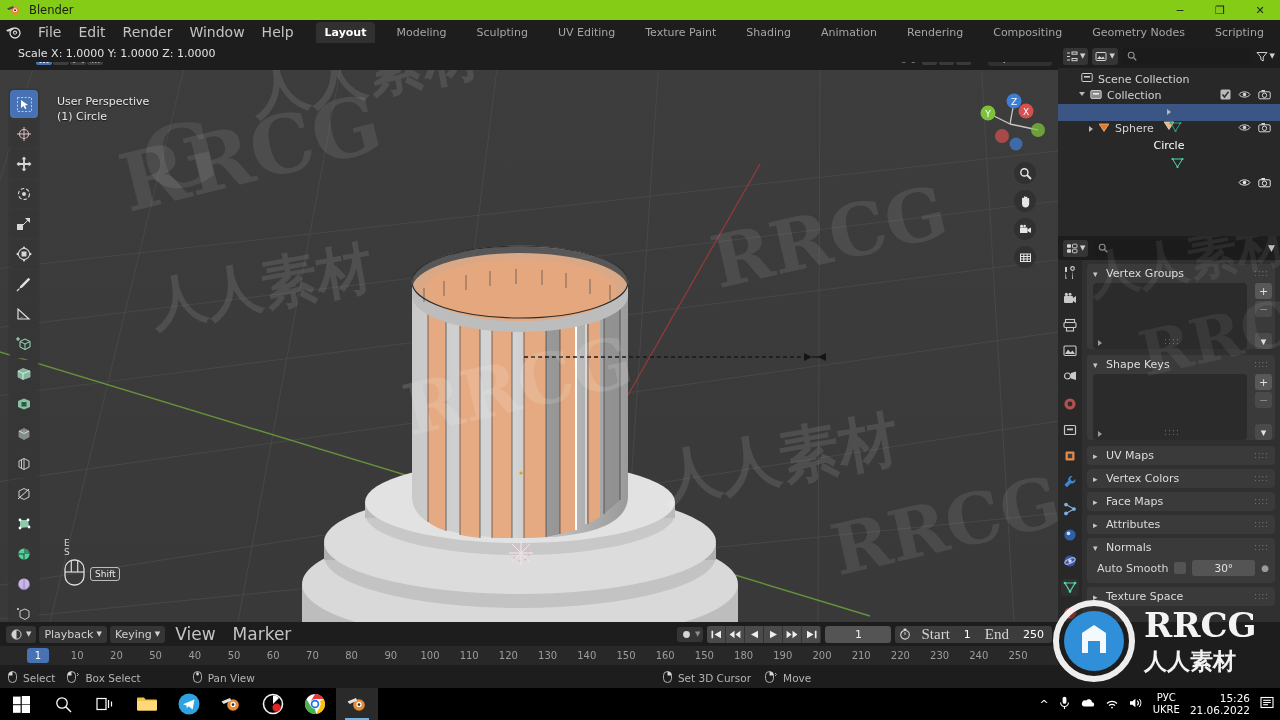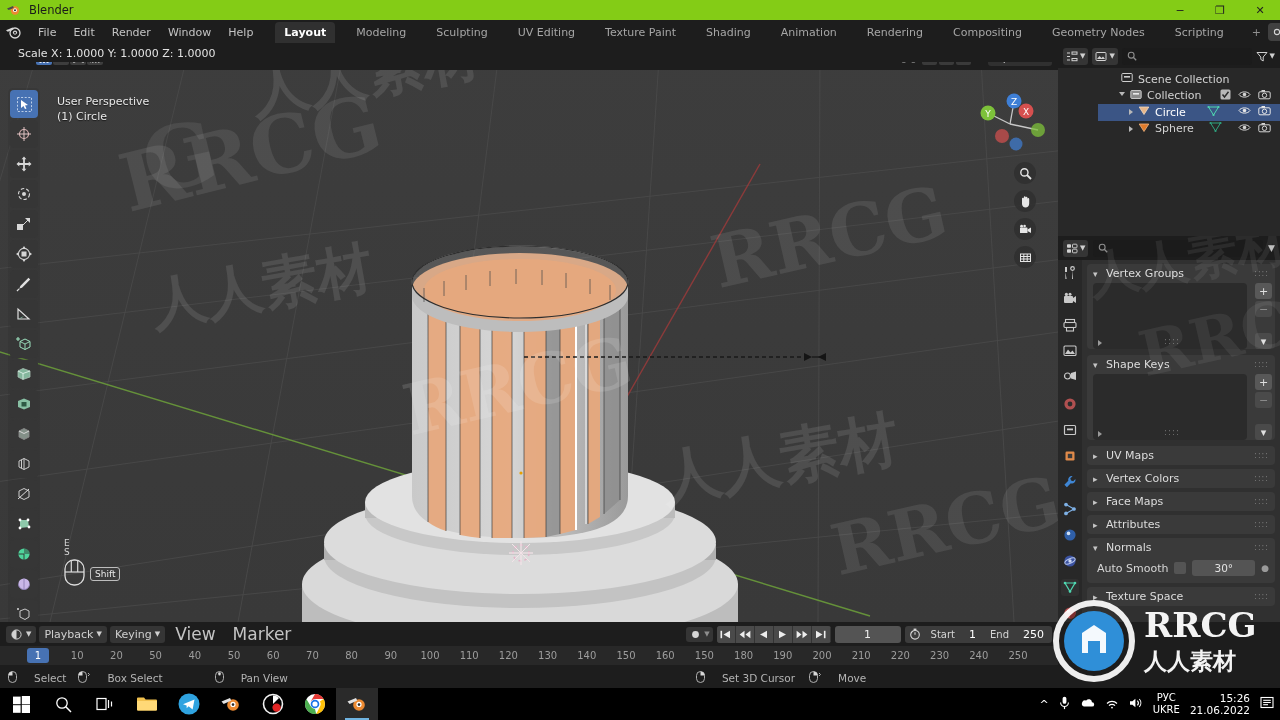--- a/index.html
+++ b/index.html
@@ -29,21 +29,21 @@
   }
 
   
   .topbar {
     position: absolute; left: 0; top: 20px; width: 1280px; height: 24px;
     background: #1d1d1d; display: flex; align-items: center;
   }
   .bl-logo { width: 20px; height: 20px; margin: 0 6px 0 4px; }
   .menu { display: flex; align-items: center; gap: 1px; }
   .menu .mi {
-    padding: 3px 8px; font-size: 11px; color: #c3c3c3; border-radius: 3px; white-space: nowrap;
+    padding: 3px 8px; font-size: 14px; color: #c3c3c3; border-radius: 3px; white-space: nowrap;
   }
   .wsTabs { display: flex; align-items: flex-end; margin-left: 14px; gap: 12px; }
   .wsTab {
     padding: 4px 9px 4px 9px; font-size: 11px; color: #a6a6a6;
     border-radius: 4px 4px 0 0; white-space: nowrap;
   }
   .wsTab.active { background: #303030; color: #ffffff; font-weight: bold; }
   .wsTab.plus { color: #909090; padding: 4px 7px; }
   .topbar-right {
     margin-left: auto; display: flex; align-items: center; gap: 4px; padding-right: 6px;
@@ -137,23 +137,23 @@
     display: flex; align-items: center; gap: 2px; background: #353535;
     border-radius: 3px; padding: 2px 3px; height: 17px;
   }
   .ol-search {
     flex: 1; height: 17px; background: #1b1b1b; border-radius: 3px;
     display: flex; align-items: center; padding: 0 5px; gap: 4px; color: #7a7a7a;
   }
   .ol-body { padding: 3px 0; }
   .ol-row {
     height: 16.5px; display: flex; align-items: center; padding: 0 4px; gap: 5px;
-    font-size: 11px; color: #d2d2d2; position: relative; margin-left: 40px;
-  }
-  .ol-row.selected { background: #3b5585; color: #fff; }
+    font-size: 11px; color: #d2d2d2; position: relative;
+  }
+  .ol-row.selected { background: #3b5585; color: #fff; flex-direction: column; }
   .ol-row .rowicons { margin-left: auto; display: flex; align-items: center; gap: 7px; padding-right: 5px; }
   .tri { width: 0; height: 0; border-left: 4px solid #b8b8b8; border-top: 3px solid transparent; border-bottom: 3px solid transparent; }
   .tri.down { border-left: 3px solid transparent; border-right: 3px solid transparent; border-top: 4px solid #b8b8b8; }
 
   
   .props {
     position: absolute; left: 1058px; top: 236px; width: 222px; height: 386px;
     background: #303030; overflow: hidden;
   }
   .props-header {
@@ -204,39 +204,39 @@
   }
   .tl-header { height: 24px; background: #1d1d1d; display: flex; align-items: center; gap: 3px; padding: 0 6px; }
   .tl-ddbtn { display: flex; align-items: center; gap: 3px; background: #353535; border-radius: 3px; padding: 2px 5px; height: 17px; font-size: 11px; color: #d0d0d0; }
   .tl-menu { padding: 2px 7px; font-size: 17px; color: #c4c4c4; }
   .tl-center { margin-left: auto; display: flex; align-items: center; gap: 4px; }
   .rec-grp { display: flex; align-items: center; gap: 2px; background: #353535; border-radius: 3px; padding: 1px 3px; }
   .transport { display: flex; background: #3c3c3c; border-radius: 3px; overflow: hidden; }
   .transport .tb { width: 19px; height: 17px; display: flex; align-items: center; justify-content: center; color: #e3e3e3; font-size: 9px; background: #4a4a4a; border-right: 1px solid #333; }
   .frm-field { width: 66px; height: 17px; background: #545454; border-radius: 3px; display: flex; align-items: center; justify-content: center; font-size: 11px; color: #eee; }
   .se-grp { display: flex; align-items: center; background: #3c3c3c; border-radius: 3px; height: 17px; overflow: hidden; }
-  .se-grp .lbl { padding: 0 6px; font-size: 10px; color: #d5d5d5; }
+  .se-grp .lbl { padding: 0 6px; font-size: 15px; color: #d5d5d5; font-family: Liberation Serif, serif; }
   .se-grp .val { padding: 0 8px; font-size: 11px; color: #fff; }
   .se-grp .ic { padding: 0 4px; display: flex; align-items: center; }
   .tl-ruler { position: relative; height: 22px; background: #282828; }
   .tl-tick { position: absolute; top: 4px; font-size: 10px; color: #9d9d9d; transform: translateX(-50%); }
   .tl-playhead {
     position: absolute; top: 2px; height: 15px; min-width: 22px; background: #4772b3;
     border-radius: 3px; color: #fff; font-size: 10px; display: flex; align-items: center;
     justify-content: center; transform: translateX(-50%);
   }
   .tl-bottom { position: absolute; left: 0; bottom: 0; width: 100%; height: 3px; background: #1d1d1d; }
 
   
   .statusbar {
     position: absolute; left: 0; top: 668px; width: 1280px; height: 20px;
     background: #1d1d1d; display: flex; align-items: center; padding: 0 8px; gap: 4px;
     font-size: 10.5px; color: #b4b4b4;
   }
-  .sb-item { display: flex; align-items: center; gap: 17px; }
+  .sb-item { display: flex; align-items: center; gap: 6px; }
   .sb-gap { width: 44px; }
 
   
   .taskbar {
     position: absolute; left: 0; top: 688px; width: 1280px; height: 32px;
     background: #000000; display: flex; align-items: center;
   }
   .tb-icon { width: 42px; height: 32px; display: flex; align-items: center; justify-content: center; position: relative; }
   .tb-icon.active { background: #2a2a2a; }
   .tb-icon.active::after { content: ""; position: absolute; bottom: 0; left: 9px; right: 9px; height: 2px; background: #6fb3e0; }

